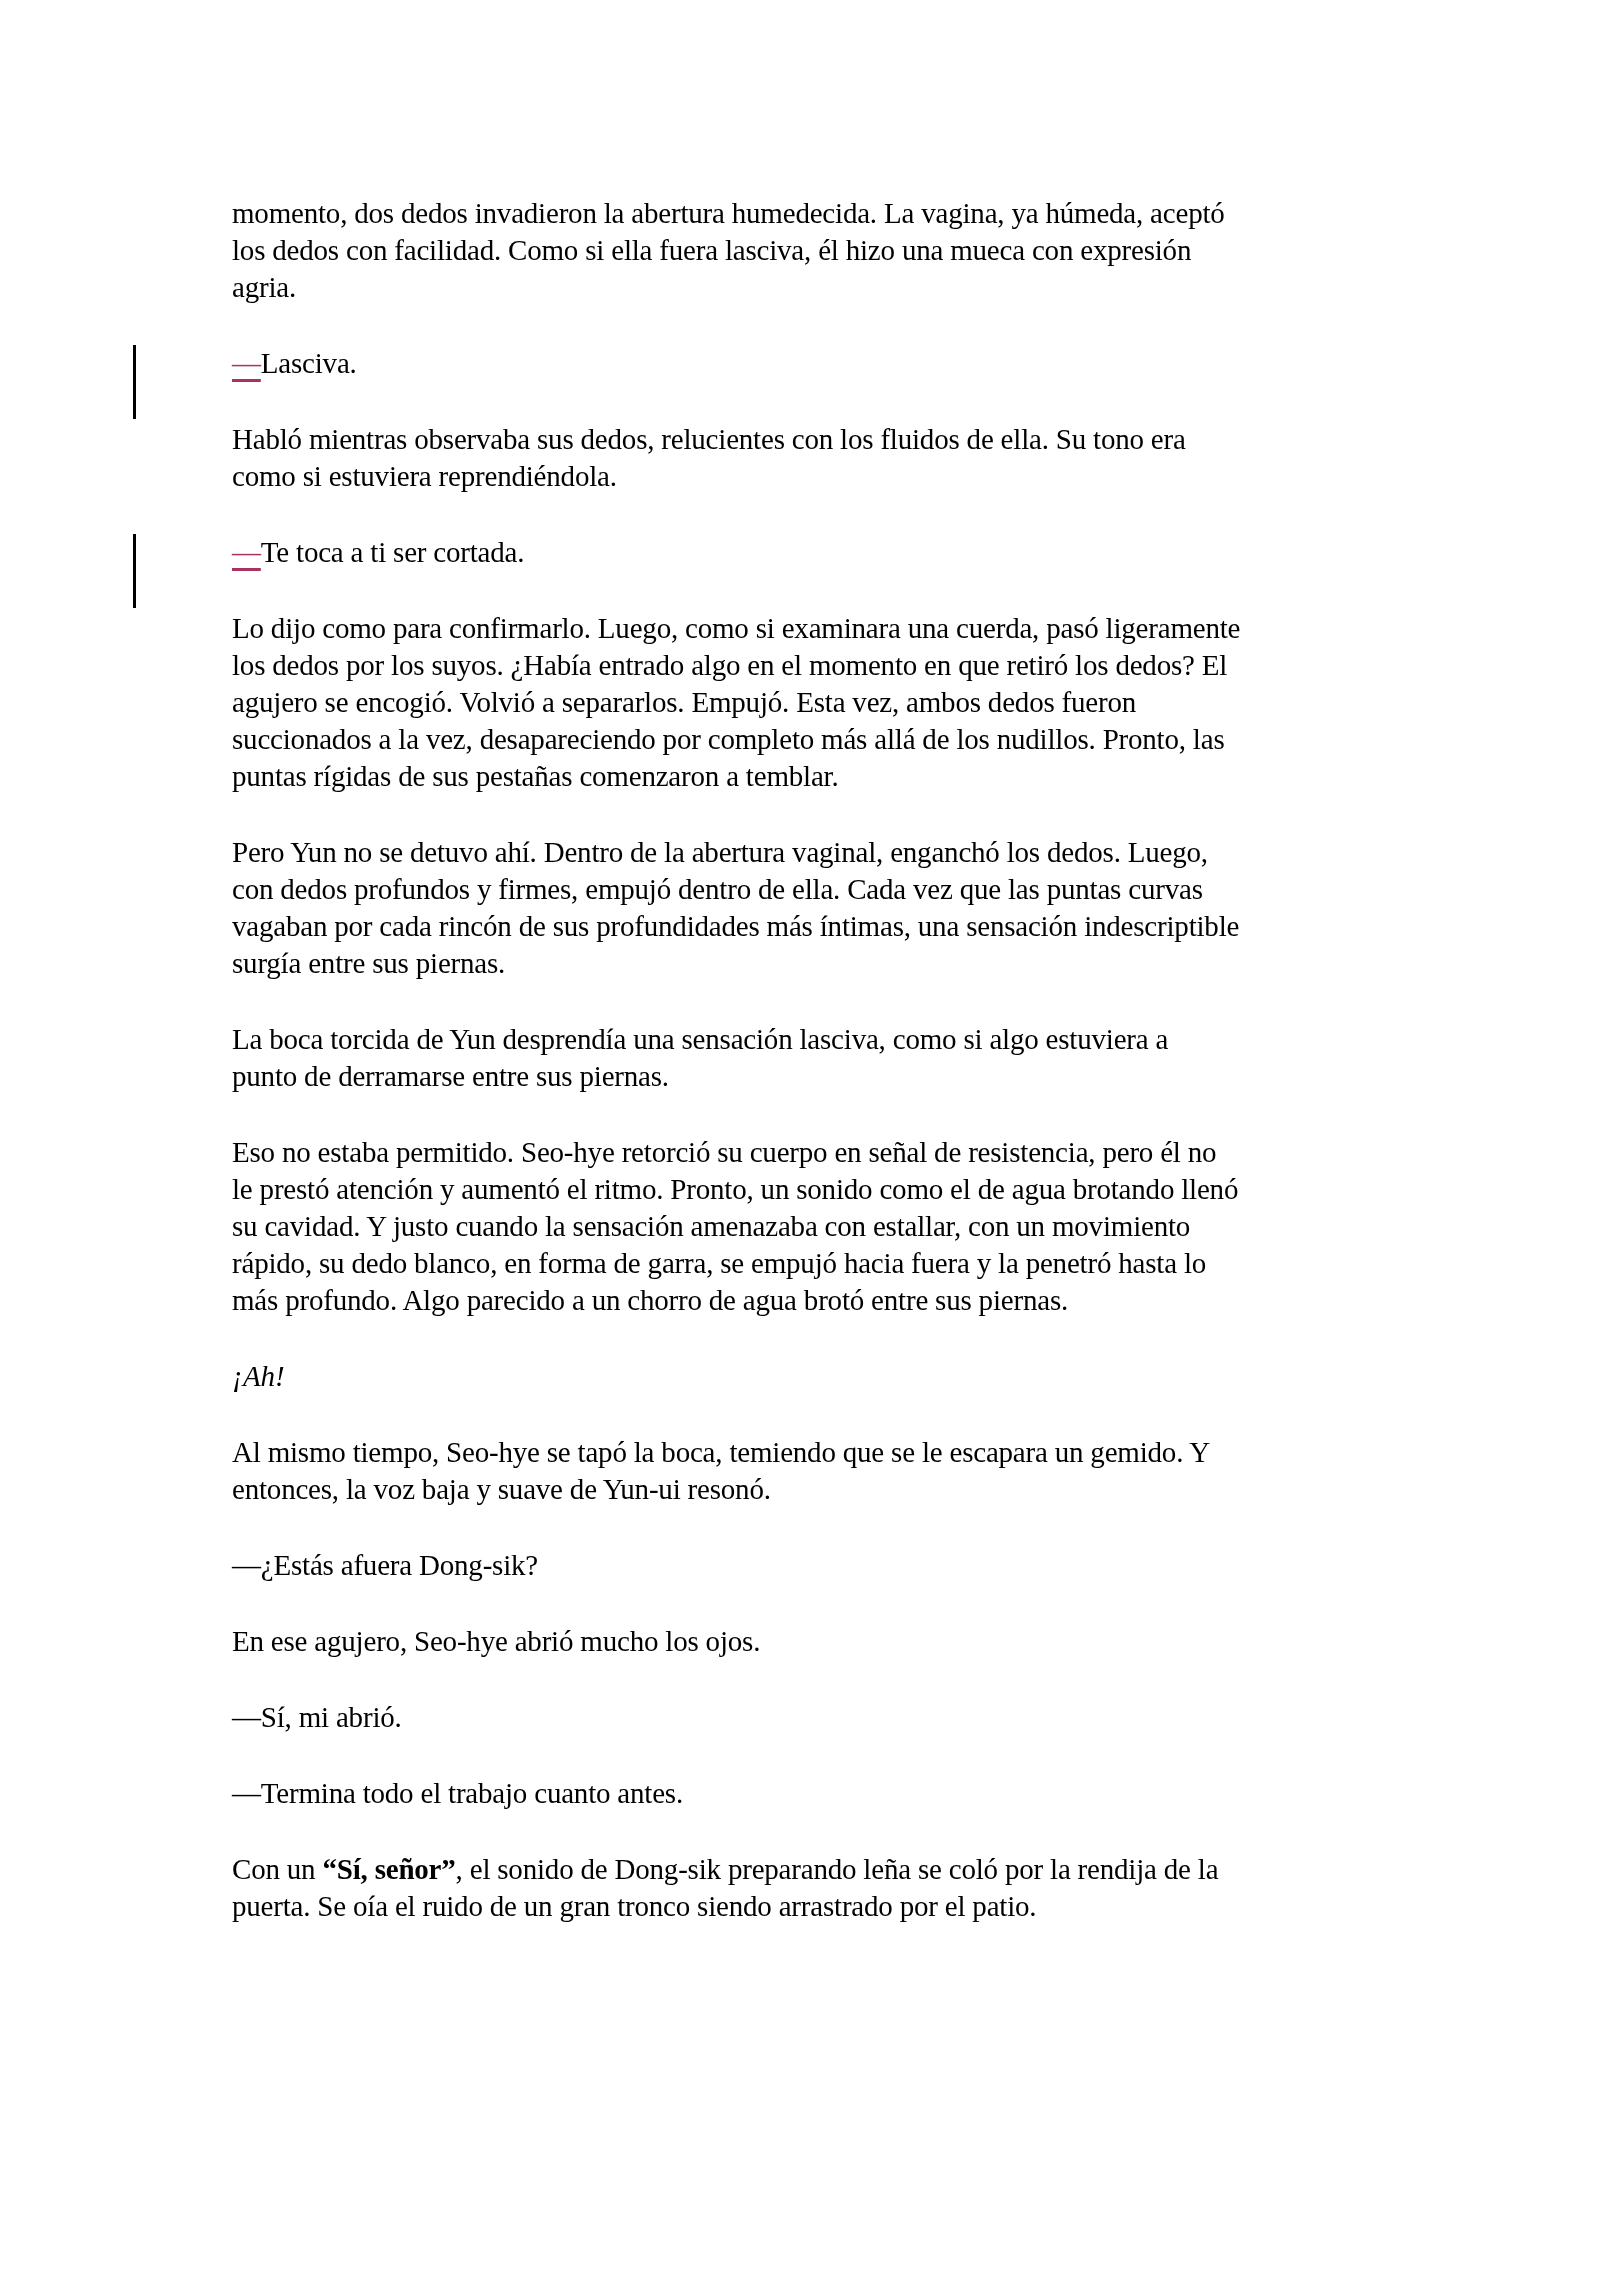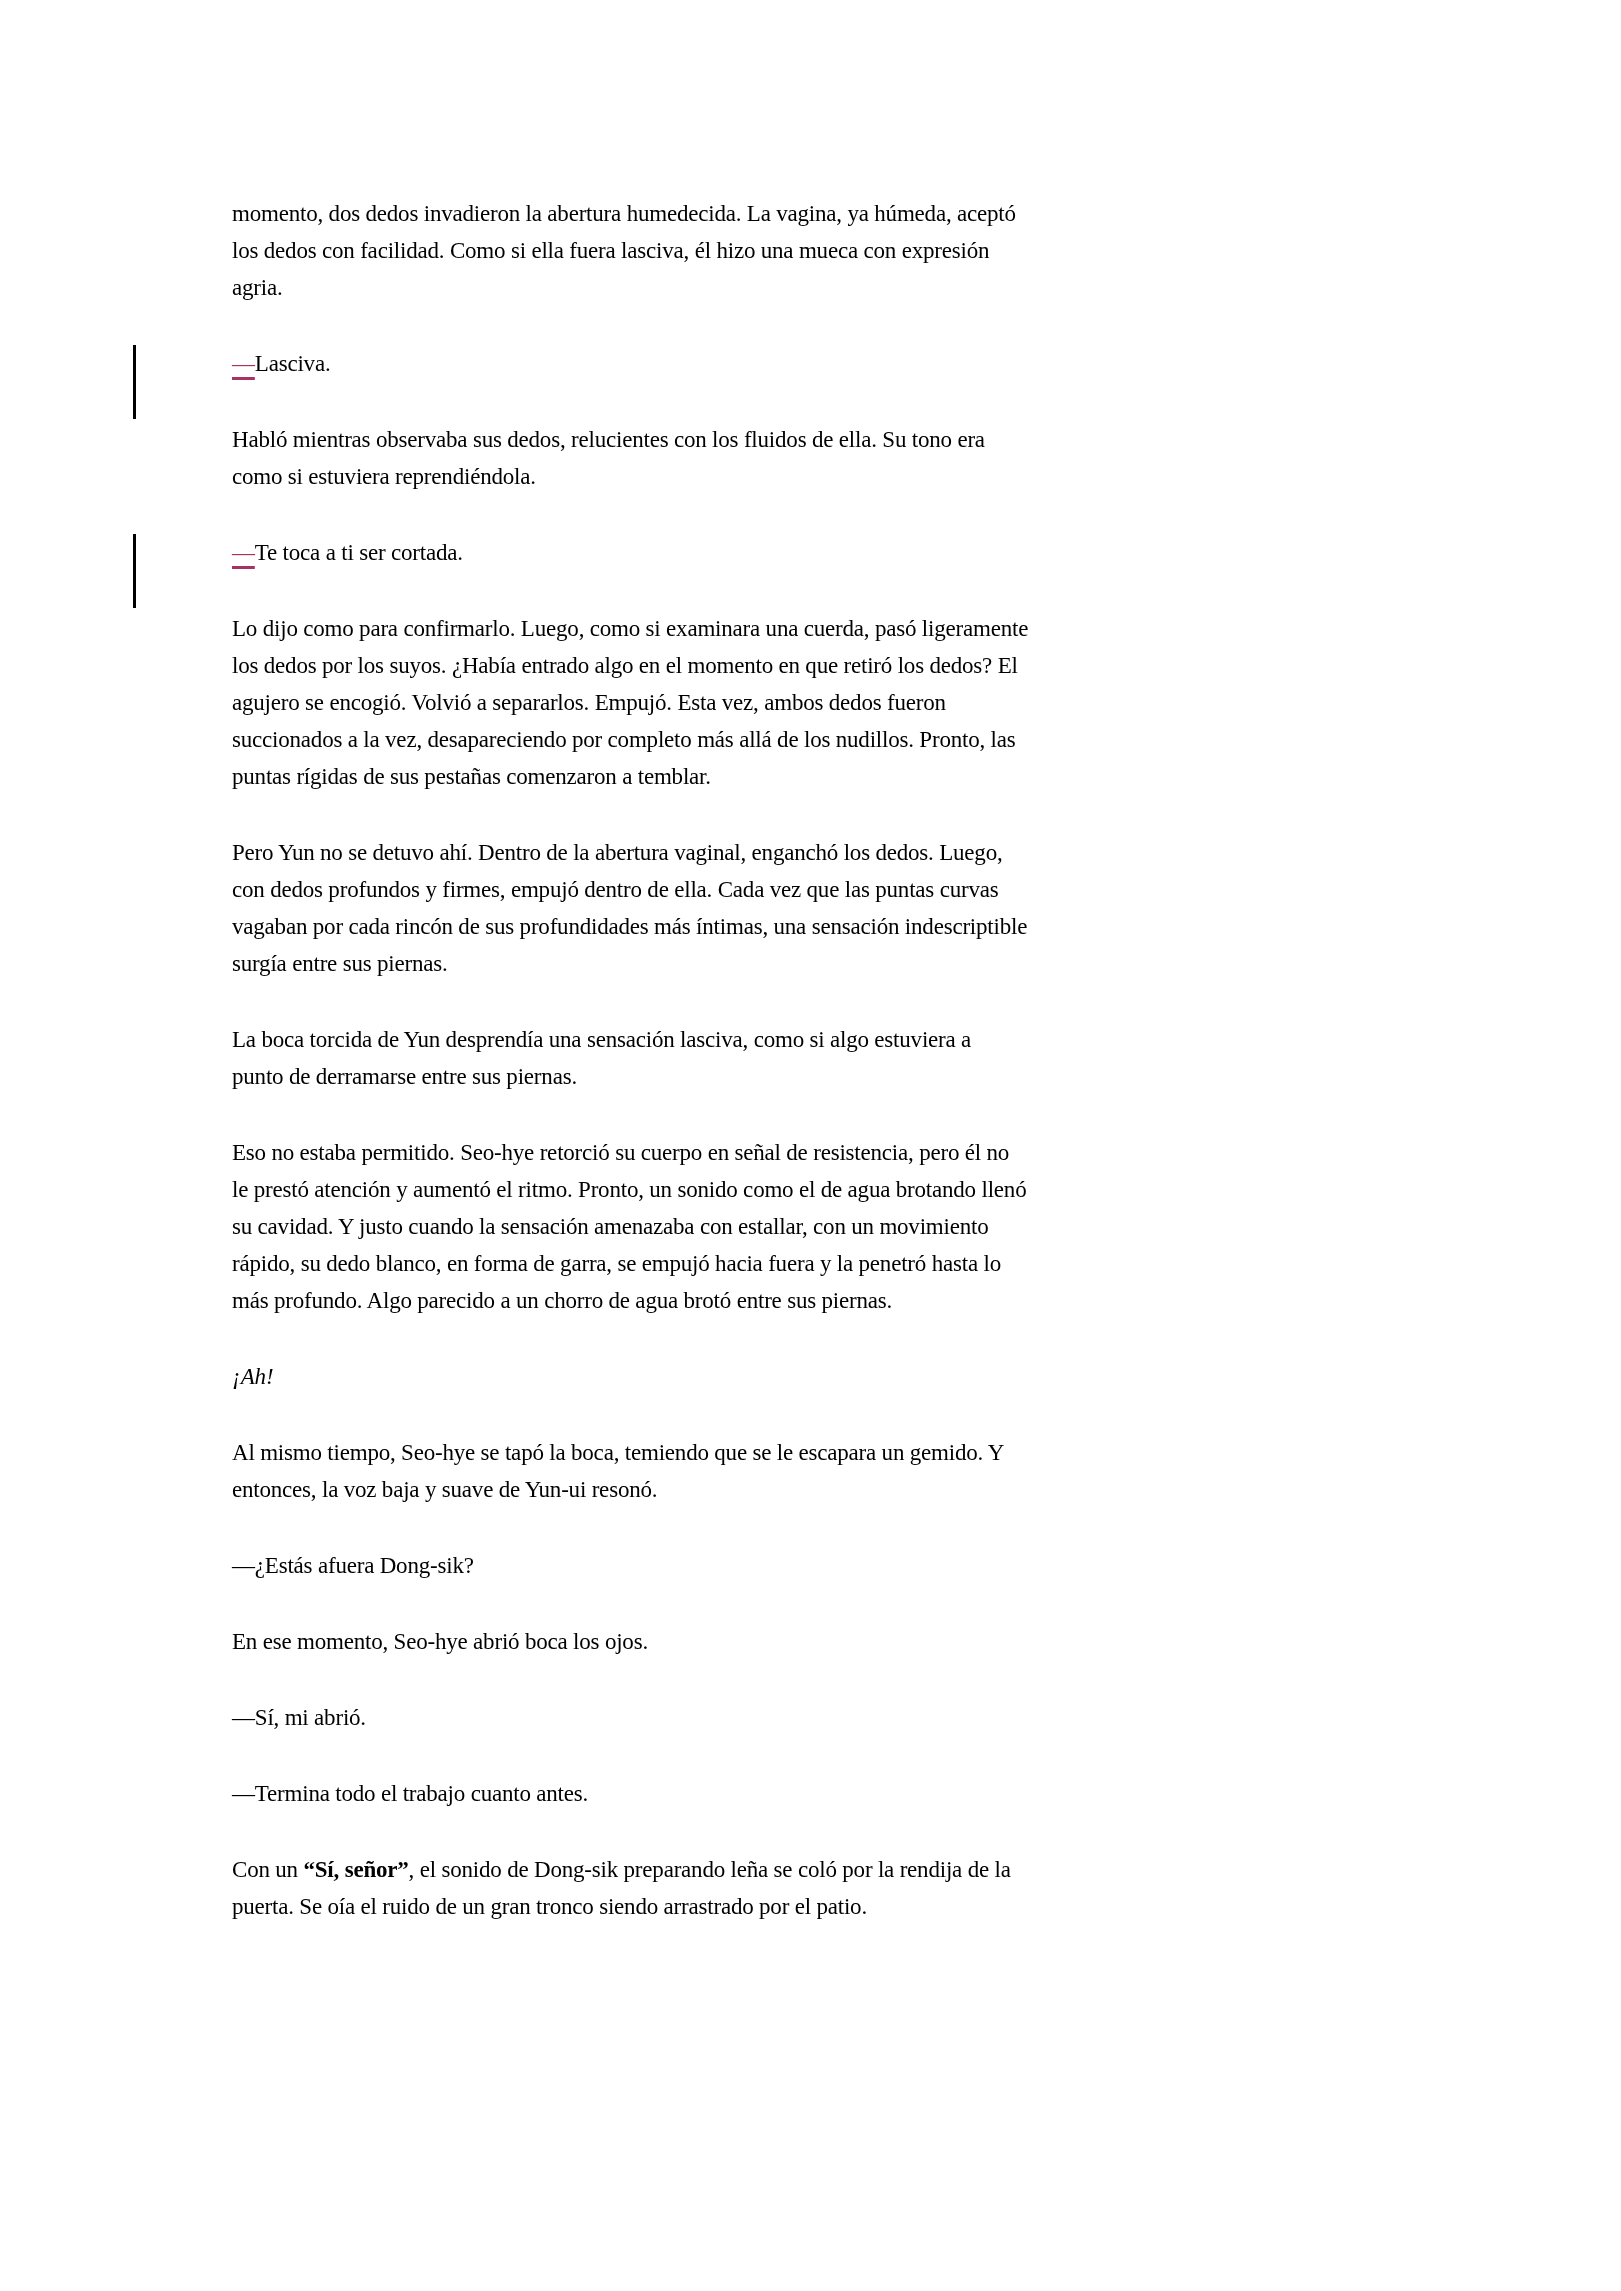--- a/index.html
+++ b/index.html
@@ -15,21 +15,21 @@
   .page {
     position: absolute;
     inset: 0;
     background: #ffffff;
   }
   .content {
     position: absolute;
     left: 232px;
     top: 195px;
     width: 1160px;
-    font-size: 23px;
+    font-size: 29px;
     line-height: 37px;
   }
   .content p {
     margin: 0 0 39px 0;
     white-space: pre-line;
     letter-spacing: -0.2px;
   }
   .italic { font-style: italic; }
   .bold-seg { font-weight: bold; margin-top: 6px; }
   .ins {
@@ -89,21 +89,21 @@
 rápido, su dedo blanco, en forma de garra, se empujó hacia fuera y la penetró hasta lo
 más profundo. Algo parecido a un chorro de agua brotó entre sus piernas.</p>
 
     <p class="italic">¡Ah!</p>
 
     <p>Al mismo tiempo, Seo-hye se tapó la boca, temiendo que se le escapara un gemido. Y
 entonces, la voz baja y suave de Yun-ui resonó.</p>
 
     <p>—¿Estás afuera Dong-sik?</p>
 
-    <p>En ese momento, Seo-hye abrió boca los ojos.</p>
+    <p>En ese agujero, Seo-hye abrió mucho los ojos.</p>
 
     <p>—Sí, mi abrió.</p>
 
     <p>—Termina todo el trabajo cuanto antes.</p>
 
 
     <p><span>Con un </span><span class="bold-seg">“Sí, señor”</span><span>, el sonido de Dong-sik preparando leña se coló por la rendija de la
 puerta. Se oía el ruido de un gran tronco siendo arrastrado por el patio.</span></p>
 
   </div>

